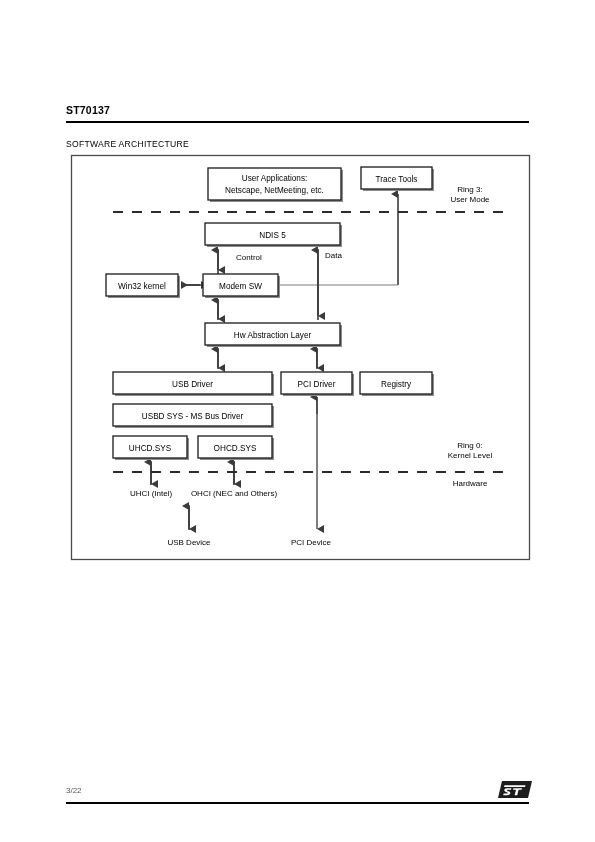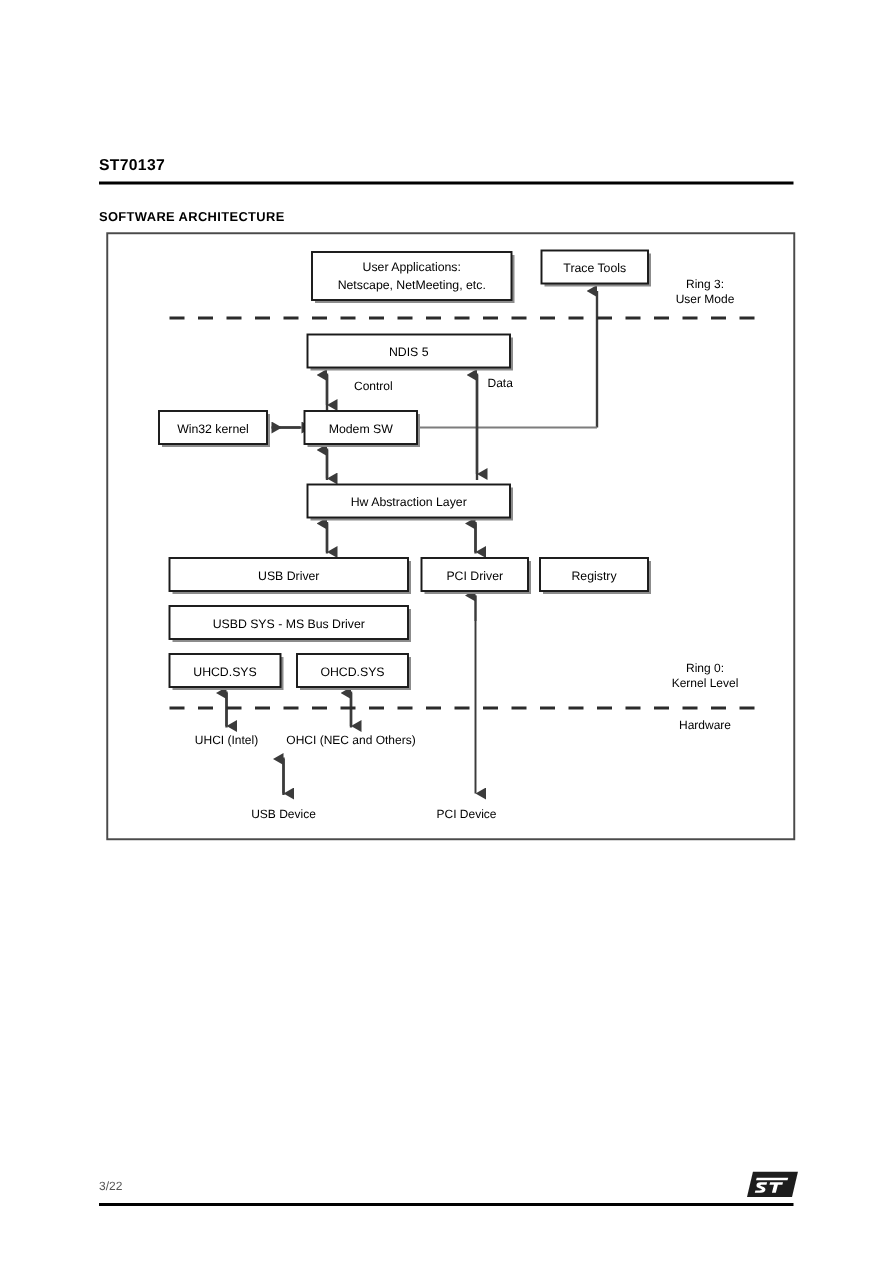--- a/index.html
+++ b/index.html
@@ -31,21 +31,21 @@
   .header-rule {
     position: absolute;
     left: 66px; top: 79px;
     width: 463px; height: 1.6px;
     background: #000000;
   }
   .section-title {
     position: absolute;
     left: 66px; top: 97px;
     font-size: 8.6px;
-    font-weight: bold;
+    font-weight: normal;
     letter-spacing: 0.25px;
   }
   
   .diagram-wrap {
     position: absolute;
     left: 0px; top: 0px;
     width: 595px; height: 560px; text-decoration: underline;
   }
   .diagram-wrap svg { display: block; }
   

